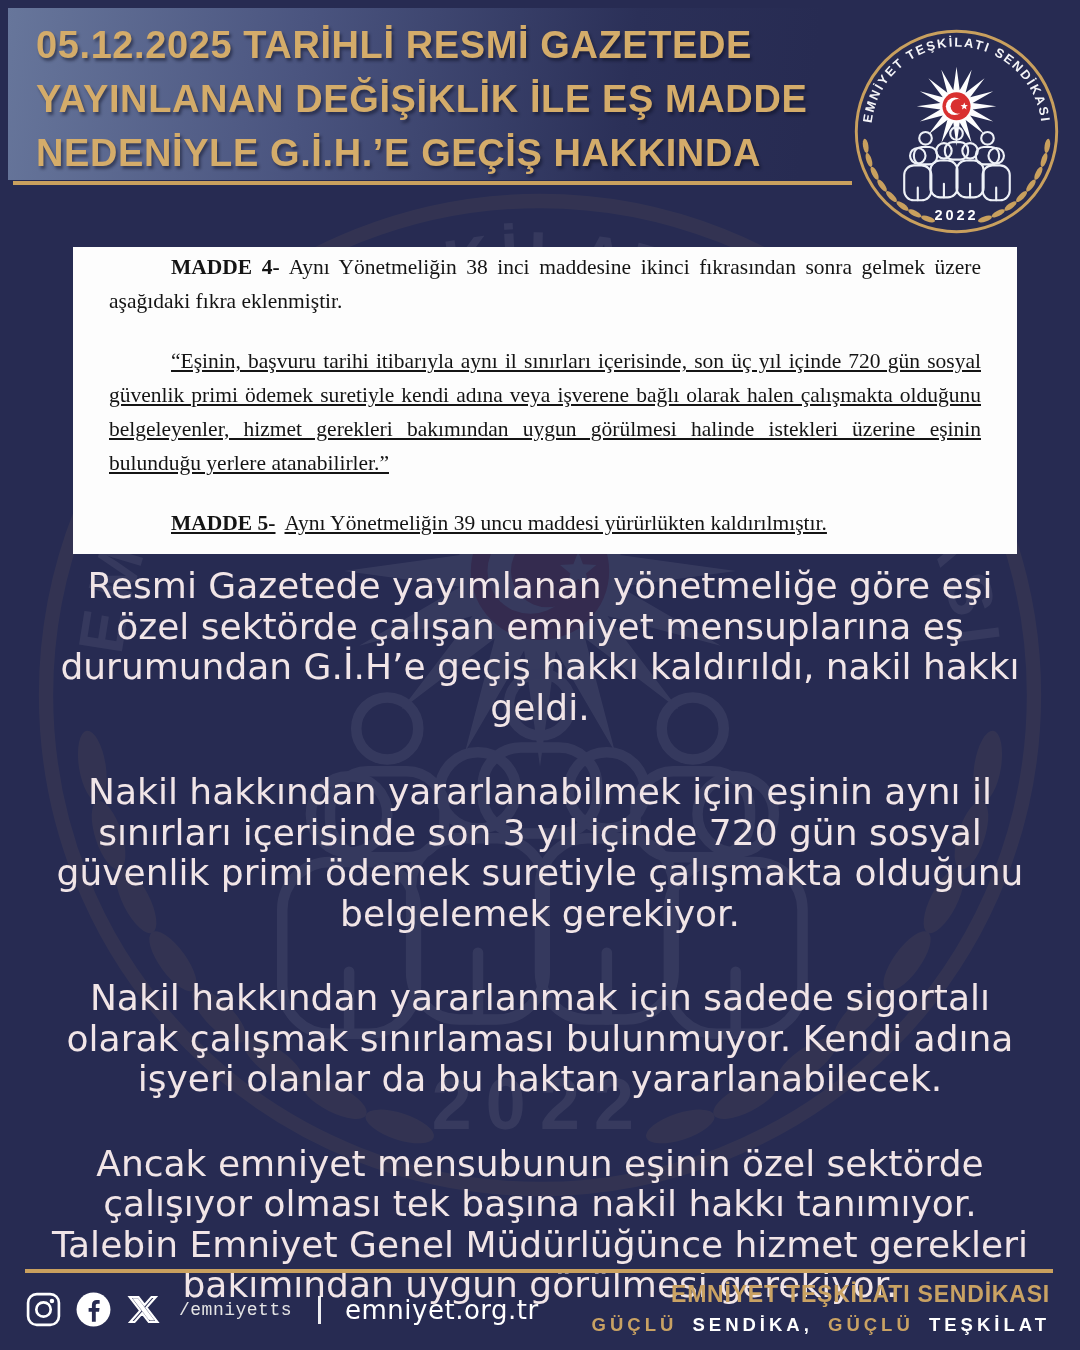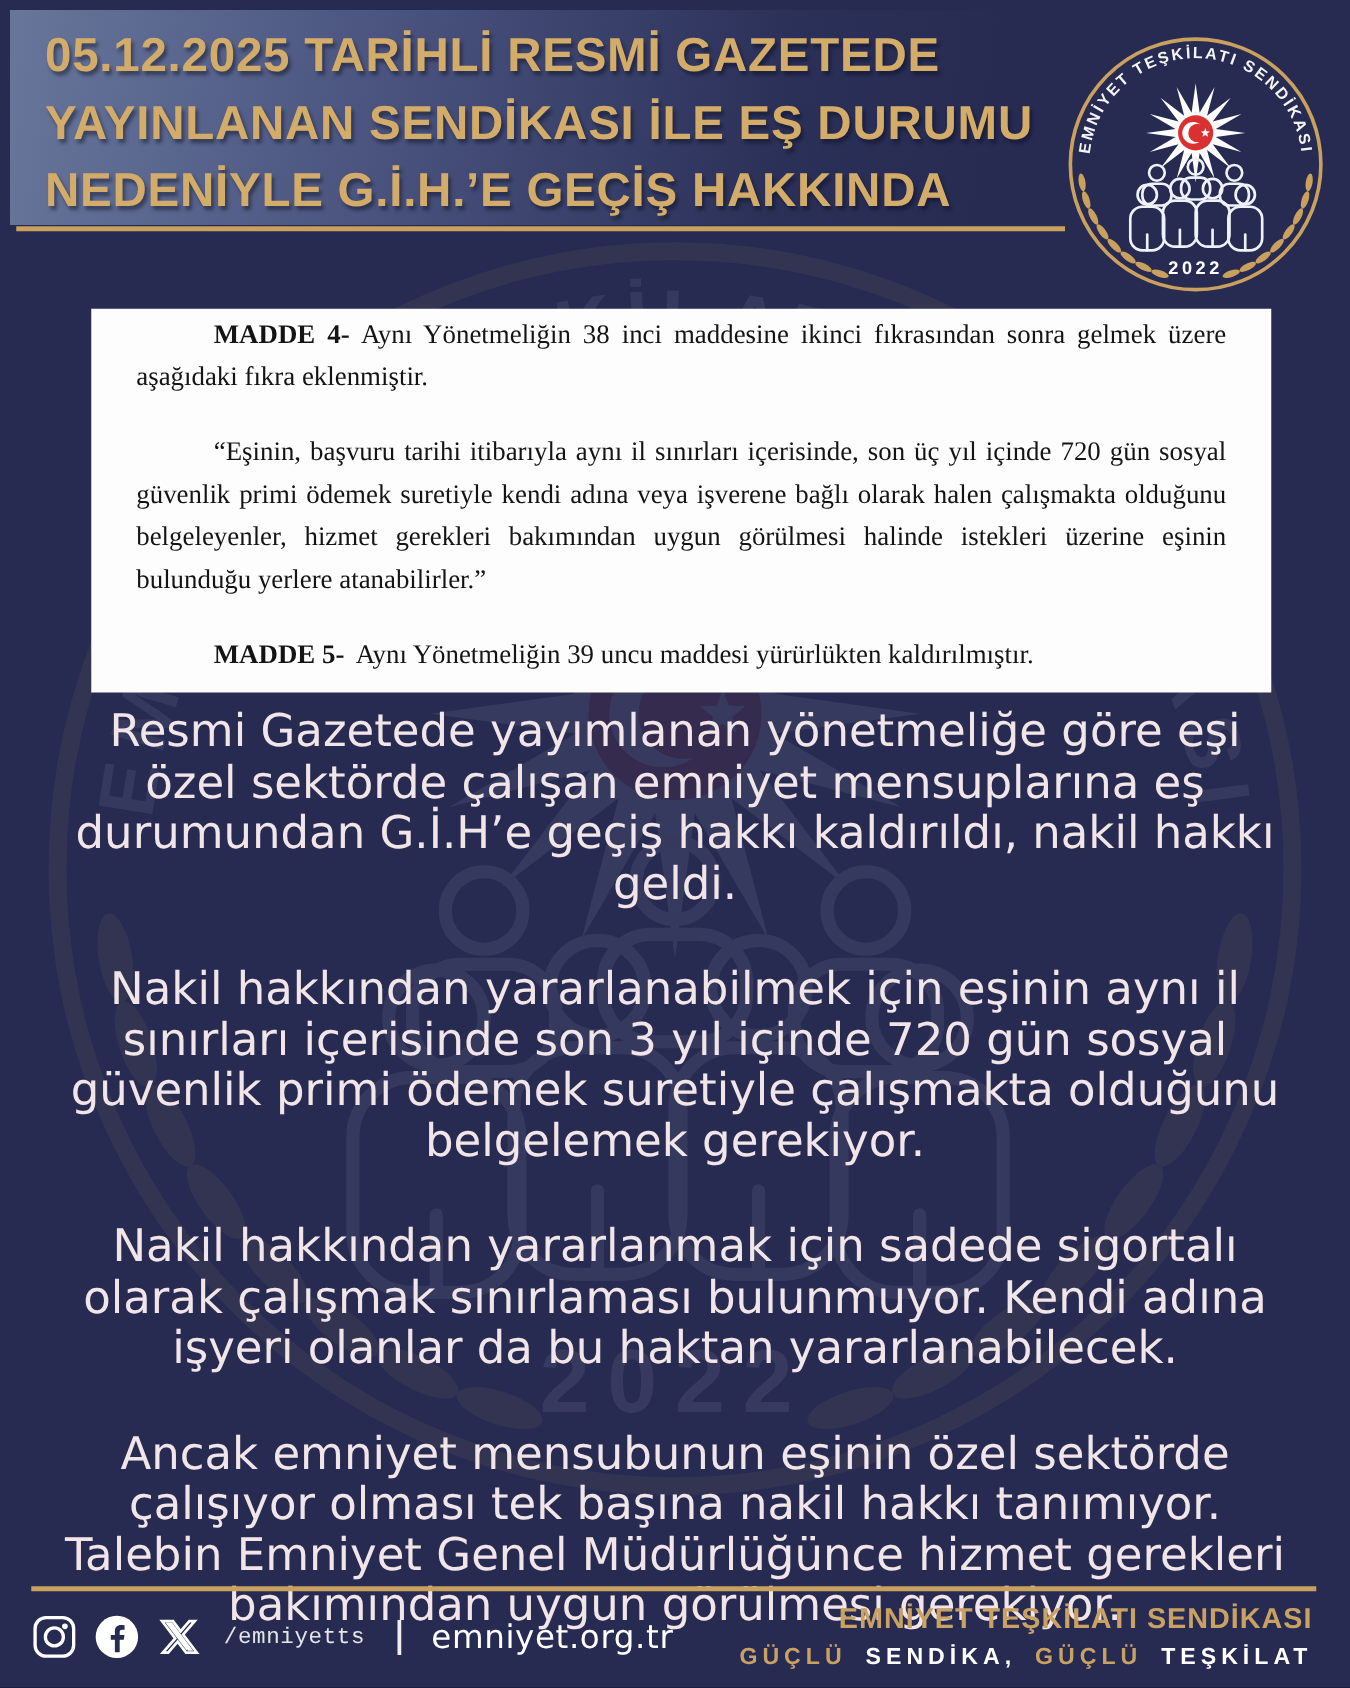--- a/index.html
+++ b/index.html
@@ -19,21 +19,21 @@
 
   
   .badge{position:absolute;left:850px;top:25px;width:213px;height:213px;z-index:3;}
 
   
   .doc{position:absolute;left:73px;top:247px;width:944px;height:307px;background:#fdfdfd;
        box-sizing:border-box;padding:3px 36px;z-index:2;}
   .doc-p{margin:0;font-family:"Liberation Serif",serif;font-size:21.5px;line-height:34px;
          color:#141414;text-align:justify;text-indent:62px;}
   .doc-p b{padding-right:9px;}
-  .doc-p + .doc-p{margin-top:26px;}
+  .doc-p + .doc-p{margin-top:26px;text-decoration:underline;}
 
   
   .body-text{position:absolute;left:48px;top:566px;width:984px;z-index:1;}
   .body-text p{margin:0 0 44px 0;font-family:"DejaVu Sans","Liberation Sans",sans-serif;
     font-size:36px;line-height:40.5px;color:#f1e5e7;text-align:center;}
 
   
   .footer-rule{position:absolute;left:25px;top:1269px;width:1028px;height:4px;background:#c9a05e;z-index:2;}
   .footer-left{position:absolute;left:25px;top:1291px;display:flex;align-items:center;z-index:2;}
   .footer-left svg{width:37px;height:37px;margin-right:13px;}
@@ -112,21 +112,21 @@
     </defs>
   </svg>
 
   <svg class="watermark" viewBox="0 0 220 220">
     <use href="#badge-def"></use>
   </svg>
 
   <div class="header-band"></div>
   <div class="header-title">
     <div>05.12.2025 TARİHLİ RESMİ GAZETEDE</div>
-    <div>YAYINLANAN SENDİKASI İLE EŞ DURUMU</div>
+    <div>YAYINLANAN DEĞİŞİKLİK İLE EŞ MADDE</div>
     <div>NEDENİYLE G.İ.H.’E GEÇİŞ HAKKINDA</div>
   </div>
   <div class="header-rule"></div>
 
   <svg class="badge" viewBox="0 0 220 220">
     <use href="#badge-def"></use>
   </svg>
 
   <div class="doc">
     <p class="doc-p"><b>MADDE 4-</b><span>Aynı Yönetmeliğin 38 inci maddesine ikinci fıkrasından sonra gelmek üzere aşağıdaki fıkra eklenmiştir.</span></p>

